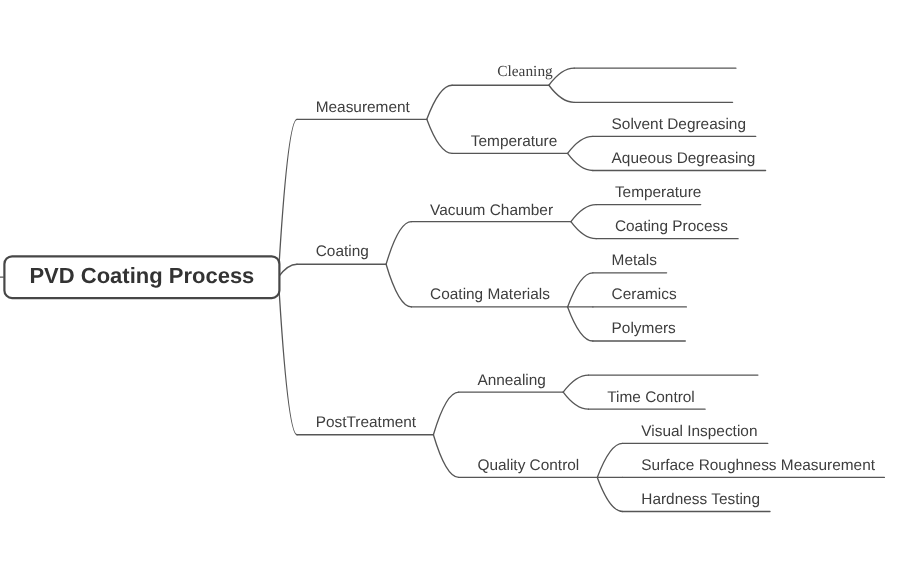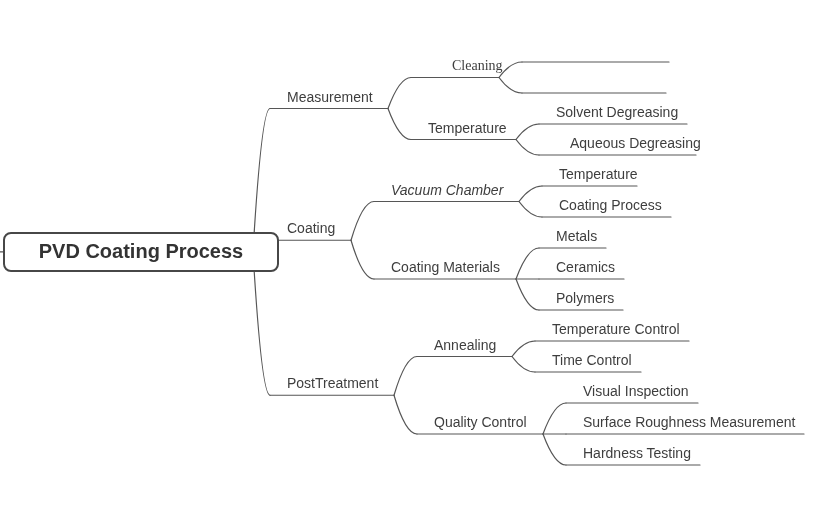--- a/index.html
+++ b/index.html
@@ -70,38 +70,37 @@
       <path d="M 535 372 H 641"></path>
       <path d="M 394 395.25 Q 405.5 434 417 434"></path>
       <path d="M 417 434 H 543"></path>
       <path d="M 543 434 Q 554.5 403 566 403"></path>
       <path d="M 566 403 H 698"></path>
       <path d="M 543 434 H 566"></path>
       <path d="M 566 434 H 804"></path>
       <path d="M 543 434 Q 554.5 465 566 465"></path>
       <path d="M 566 465 H 700"></path>
     </svg>
-  <div class="root-node" id="rootNode" style="left: 3px; top: 231.875px; width: 276px; height: 40px;">
+  <div class="root-node" id="rootNode" style="left: 3px; top: 231.875px; width: 252px; height: 40px;">
     <span>PVD Coating Process</span>
   </div>
 
 <div class="node-label" style="left: 287px; top: 87.5px;">Measurement</div>
     <div class="node-label" style="left: 452px; top: 56.5px; font-family: Liberation Serif, serif;">Cleaning</div>
     <div class="node-label" style="left: 428px; top: 118.5px;">Temperature</div>
     <div class="node-label" style="left: 556px; top: 103px; text-align: right;">Solvent Degreasing</div>
-    <div class="node-label" style="left: 556px; top: 134px; margin-left: 14px;">Aqueous Degreasing</div>
+    <div class="node-label" style="left: 556px; top: 134px;">Aqueous Degreasing</div>
     <div class="node-label" style="left: 287px; top: 219.25px;">Coating</div>
-    <div class="node-label" style="left: 391px; top: 180.5px; font-style: italic;">Vacuum Chamber</div>
+    <div class="node-label" style="left: 391px; top: 180.5px;">Vacuum Chamber</div>
     <div class="node-label" style="left: 559px; top: 165px;">Temperature</div>
     <div class="node-label" style="left: 559px; top: 196px;">Coating Process</div>
     <div class="node-label" style="left: 391px; top: 258px;">Coating Materials</div>
     <div class="node-label" style="left: 556px; top: 227px;">Metals</div>
     <div class="node-label" style="left: 556px; top: 258px;">Ceramics</div>
     <div class="node-label" style="left: 556px; top: 289px;">Polymers</div>
     <div class="node-label" style="left: 287px; top: 374.25px;">PostTreatment</div>
     <div class="node-label" style="left: 434px; top: 335.5px;">Annealing</div>
-    <div class="node-label" style="left: 552px; top: 320px;">Temperature Control</div>
     <div class="node-label" style="left: 552px; top: 351px;">Time Control</div>
     <div class="node-label" style="left: 434px; top: 413px;">Quality Control</div>
     <div class="node-label" style="left: 583px; top: 382px;">Visual Inspection</div>
     <div class="node-label" style="left: 583px; top: 444px;">Hardness Testing</div>
     <div class="node-label" style="left: 583px; top: 413px;">Surface Roughness Measurement</div>
   </div>
 
 </body></html>

